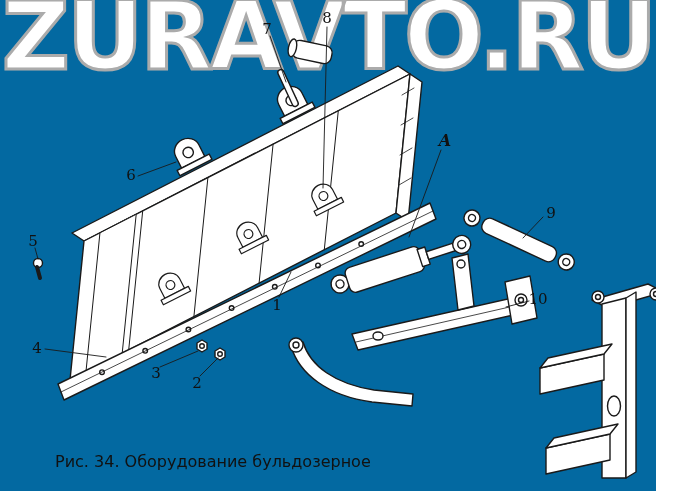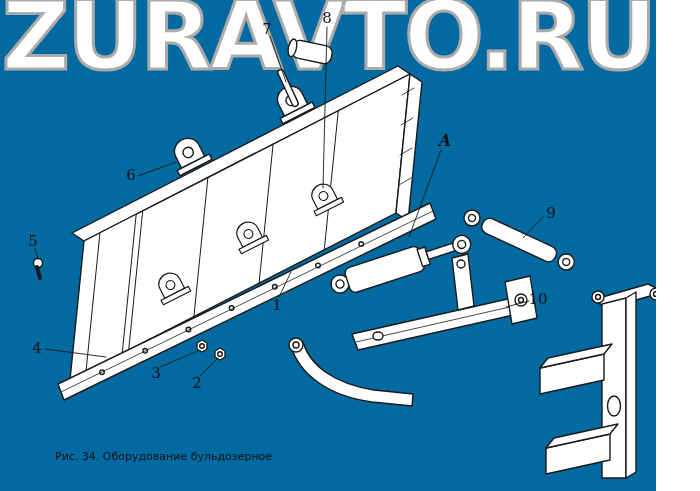--- a/index.html
+++ b/index.html
@@ -10,22 +10,22 @@
   .watermark{
     position:absolute;top:-10px;left:0;width:100%;
     text-align:center;font-size:94px;font-weight:700;line-height:1;
     letter-spacing:-3px;color:#ffffff;
     -webkit-text-stroke:3px #ababab;
     text-shadow:0 0 1px #bdbdbd;
     user-select:none;z-index:1;
   }
   .drawing{position:absolute;left:0;top:0;z-index:2;}
   .caption{
-    position:absolute;left:55px;bottom:28px;z-index:3;
-    font-size:11px;color:#111;font-family:"DejaVu Sans",sans-serif;
+    position:absolute;left:55px;bottom:20px;z-index:3;
+    font-size:16px;color:#111;font-family:"DejaVu Sans",sans-serif;
   }
   svg text.callout{
     font-family:"DejaVu Serif",serif;font-size:15px;fill:#111;
   }
   svg text.callout-view{
     font-family:"DejaVu Serif",serif;font-size:16px;font-style:italic;font-weight:bold;fill:#111;
   }
 </style>
 </head>
 <body>

